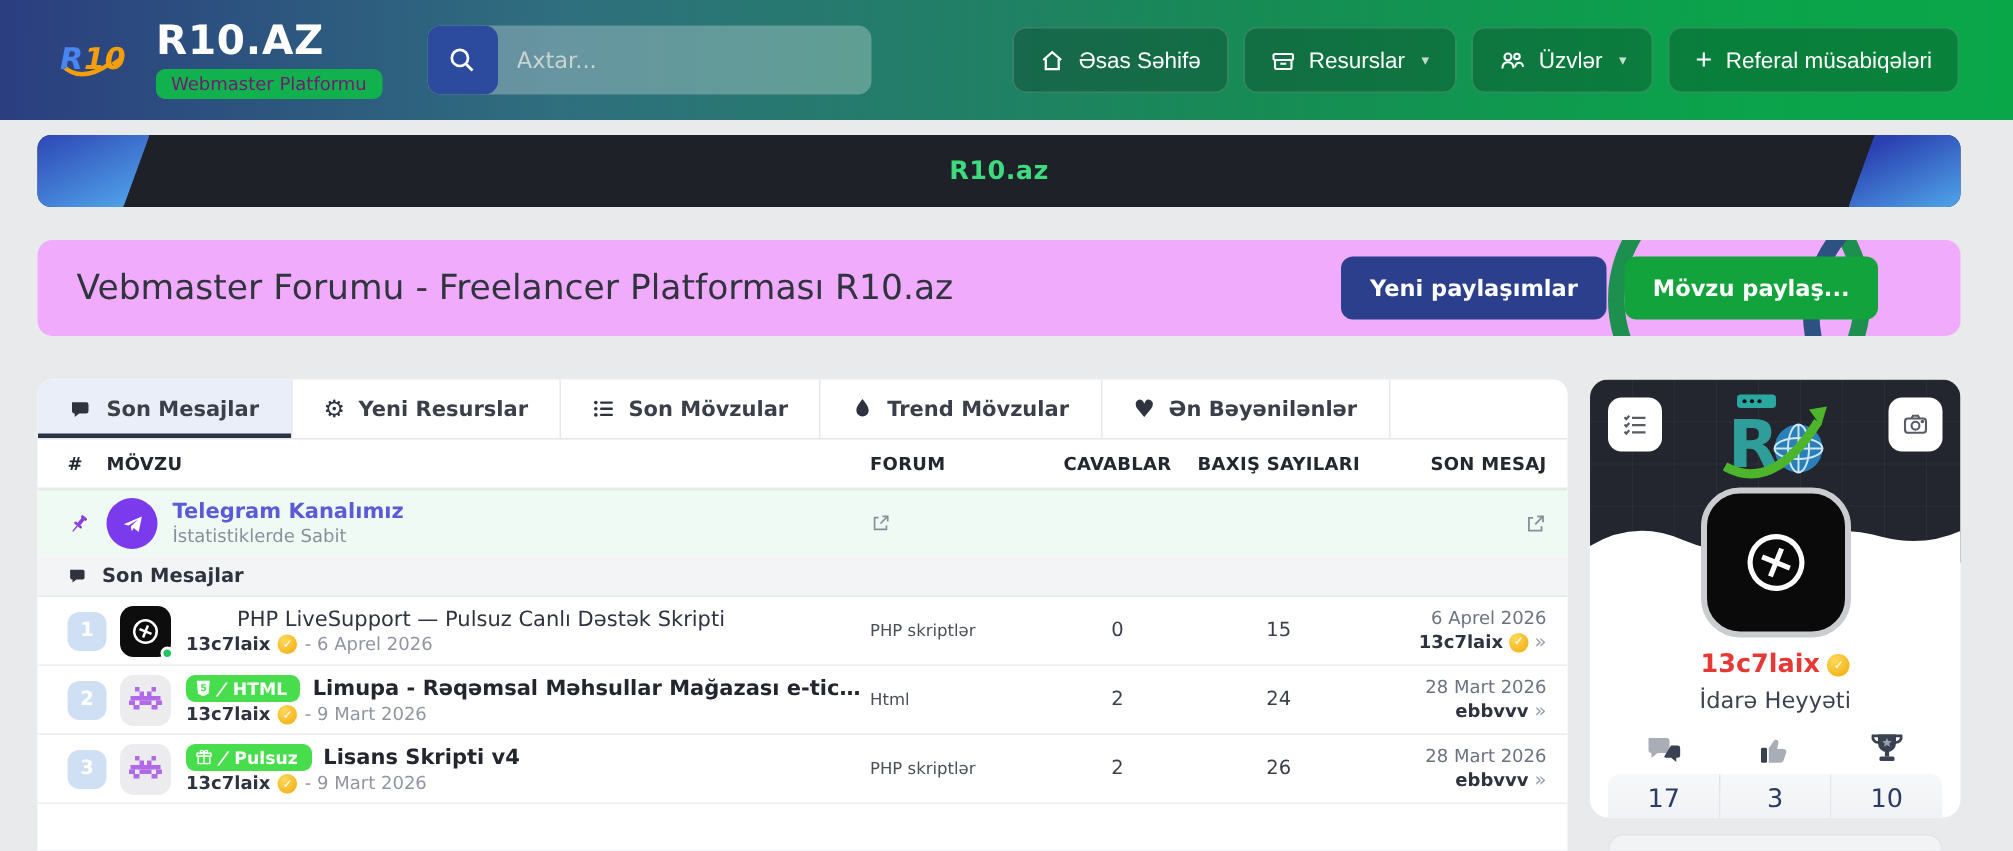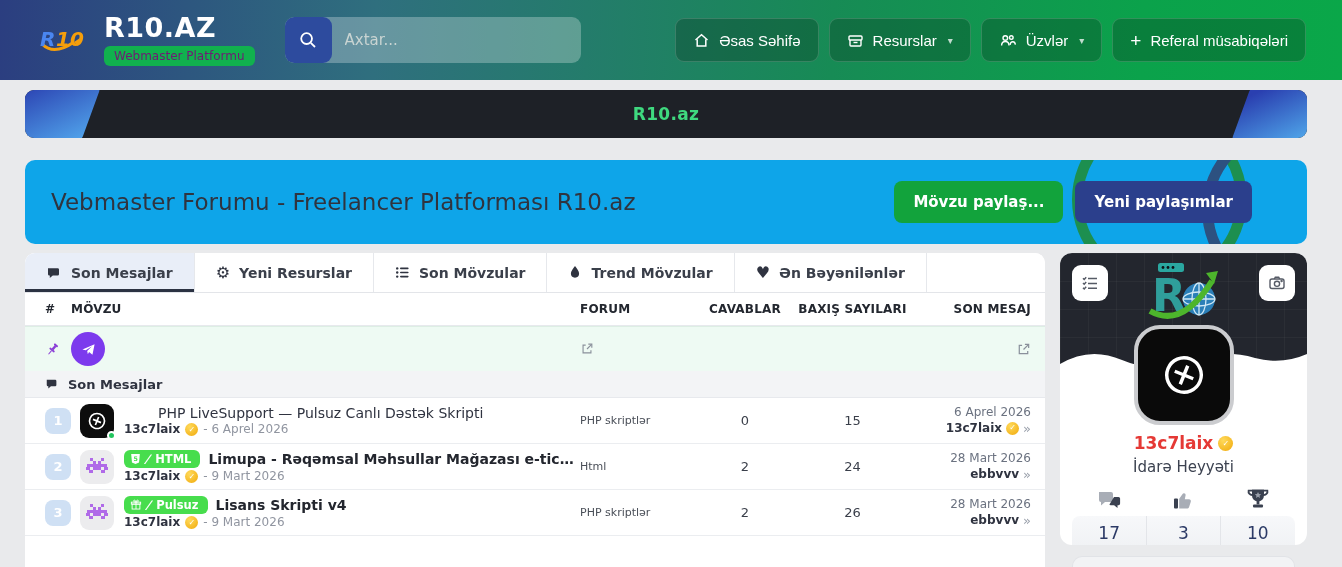--- a/index.html
+++ b/index.html
@@ -34,22 +34,22 @@
   .banner { position:absolute; top:90px; left:25px; width:1282px; height:48px; background:#1e2127;
     border-radius:9px; overflow:hidden; display:flex; align-items:center; justify-content:center; }
   .banner-end { position:absolute; top:-4px; bottom:-4px; width:100px; }
   .banner-end.left { left:-34px; transform:skewX(-20deg);
     background:linear-gradient(150deg,#2a3fb0 10%,#4f9fe8 95%); border-radius:6px; }
   .banner-end.right { right:-34px; transform:skewX(-20deg);
     background:linear-gradient(330deg,#55b5f2 5%,#2a3fb0 90%); border-radius:6px; }
   .banner-text { color:#3fd97f; font-size:17px; font-weight:700; letter-spacing:.3px; z-index:1; }
 
   
-  .title-card { position:absolute; top:160px; left:25px; width:1282px; height:84px;
-    background:#0ea5e9; border-radius:10px; overflow:hidden; }
+  .title-card { position:absolute; top:160px; left:25px; width:1282px; height:64px;
+    background:#f0abfc; border-radius:10px; overflow:hidden; }
   .arc { position:absolute; border-radius:50%; }
   .arc-green { width:175px; height:175px; border:11px solid #1d8f4f; right:60px; top:-48px; }
   .arc-blue  { width:175px; height:175px; border:11px solid #2d5180; right:-70px; top:-38px; }
   .page-title { position:absolute; left:26px; top:50%; transform:translateY(-50%);
     font-size:23px; font-weight:500; color:#30343f; }
   .title-actions { position:absolute; right:55px; top:50%; transform:translateY(-50%);
     display:flex; gap:12px; z-index:2; }
   .btn { border:none; border-radius:8px; color:#fff; font-size:15px; font-weight:700;
     padding:12px 19px; cursor:pointer; font-family:inherit; }
   .btn-blue  { background:#2b3f8c; }
@@ -214,22 +214,22 @@
   <div class="banner-end left"></div>
   <div class="banner-end right"></div>
   <span class="banner-text">R10.az</span>
 </div>
 
 <div class="title-card">
   <div class="arc arc-green"></div>
   <div class="arc arc-blue"></div>
   <h1 class="page-title">Vebmaster Forumu - Freelancer Platforması R10.az</h1>
   <div class="title-actions">
+    <button class="btn btn-blue">Yeni paylaşımlar</button>
     <button class="btn btn-green">Mövzu paylaş...</button>
-    <button class="btn btn-blue">Yeni paylaşımlar</button>
   </div>
 </div>
 
 <div class="main-card">
 
   <div class="tabs">
     <div class="tab active">
       <svg width="16" height="16" viewBox="0 0 16 16" fill="#2f3340">
         <path d="M2 3.2 h9.6 a1.4 1.4 0 0 1 1.4 1.4 v4.6 a1.4 1.4 0 0 1-1.4 1.4 H6.8 L3.8 13 v-2.4 H3.4 A1.4 1.4 0 0 1 2 9.2 z"></path>
       </svg>
@@ -280,20 +280,24 @@
         <rect x="4.6" y="7.8" width="6.8" height="1.8" rx=".9"></rect>
           <rect x="7.5" y="9.6" width="1" height="5"></rect>
       </g>
     </svg>
     <div class="topic-cell">
       <span class="tg-avatar">
         <svg width="15" height="15" viewBox="0 0 16 16" fill="#fff">
           <polygon points="1.5,8 14.5,2.5 12.2,13.5 8.6,10.6 7.3,13 6.6,9.6 11.8,4.6 5,8.9"></polygon>
         </svg>
       </span>
+      <div class="row-text">
+        <span class="pinned-title">Telegram Kanalımız</span>
+        <span class="pinned-sub">İstatistiklerde Sabit</span>
+      </div>
     </div>
     <span class="ext">
       <svg width="14" height="14" viewBox="0 0 16 16" fill="none" stroke="currentColor" stroke-width="1.3">
         <path d="M6.5 3.5 H3.5 v9 h9 V9.5"></path>
           <path d="M9.5 2.5 h4 v4"></path>
           <path d="M13 3 L8 8"></path>
       </svg>
     </span>
     <span></span>
       <span></span>

